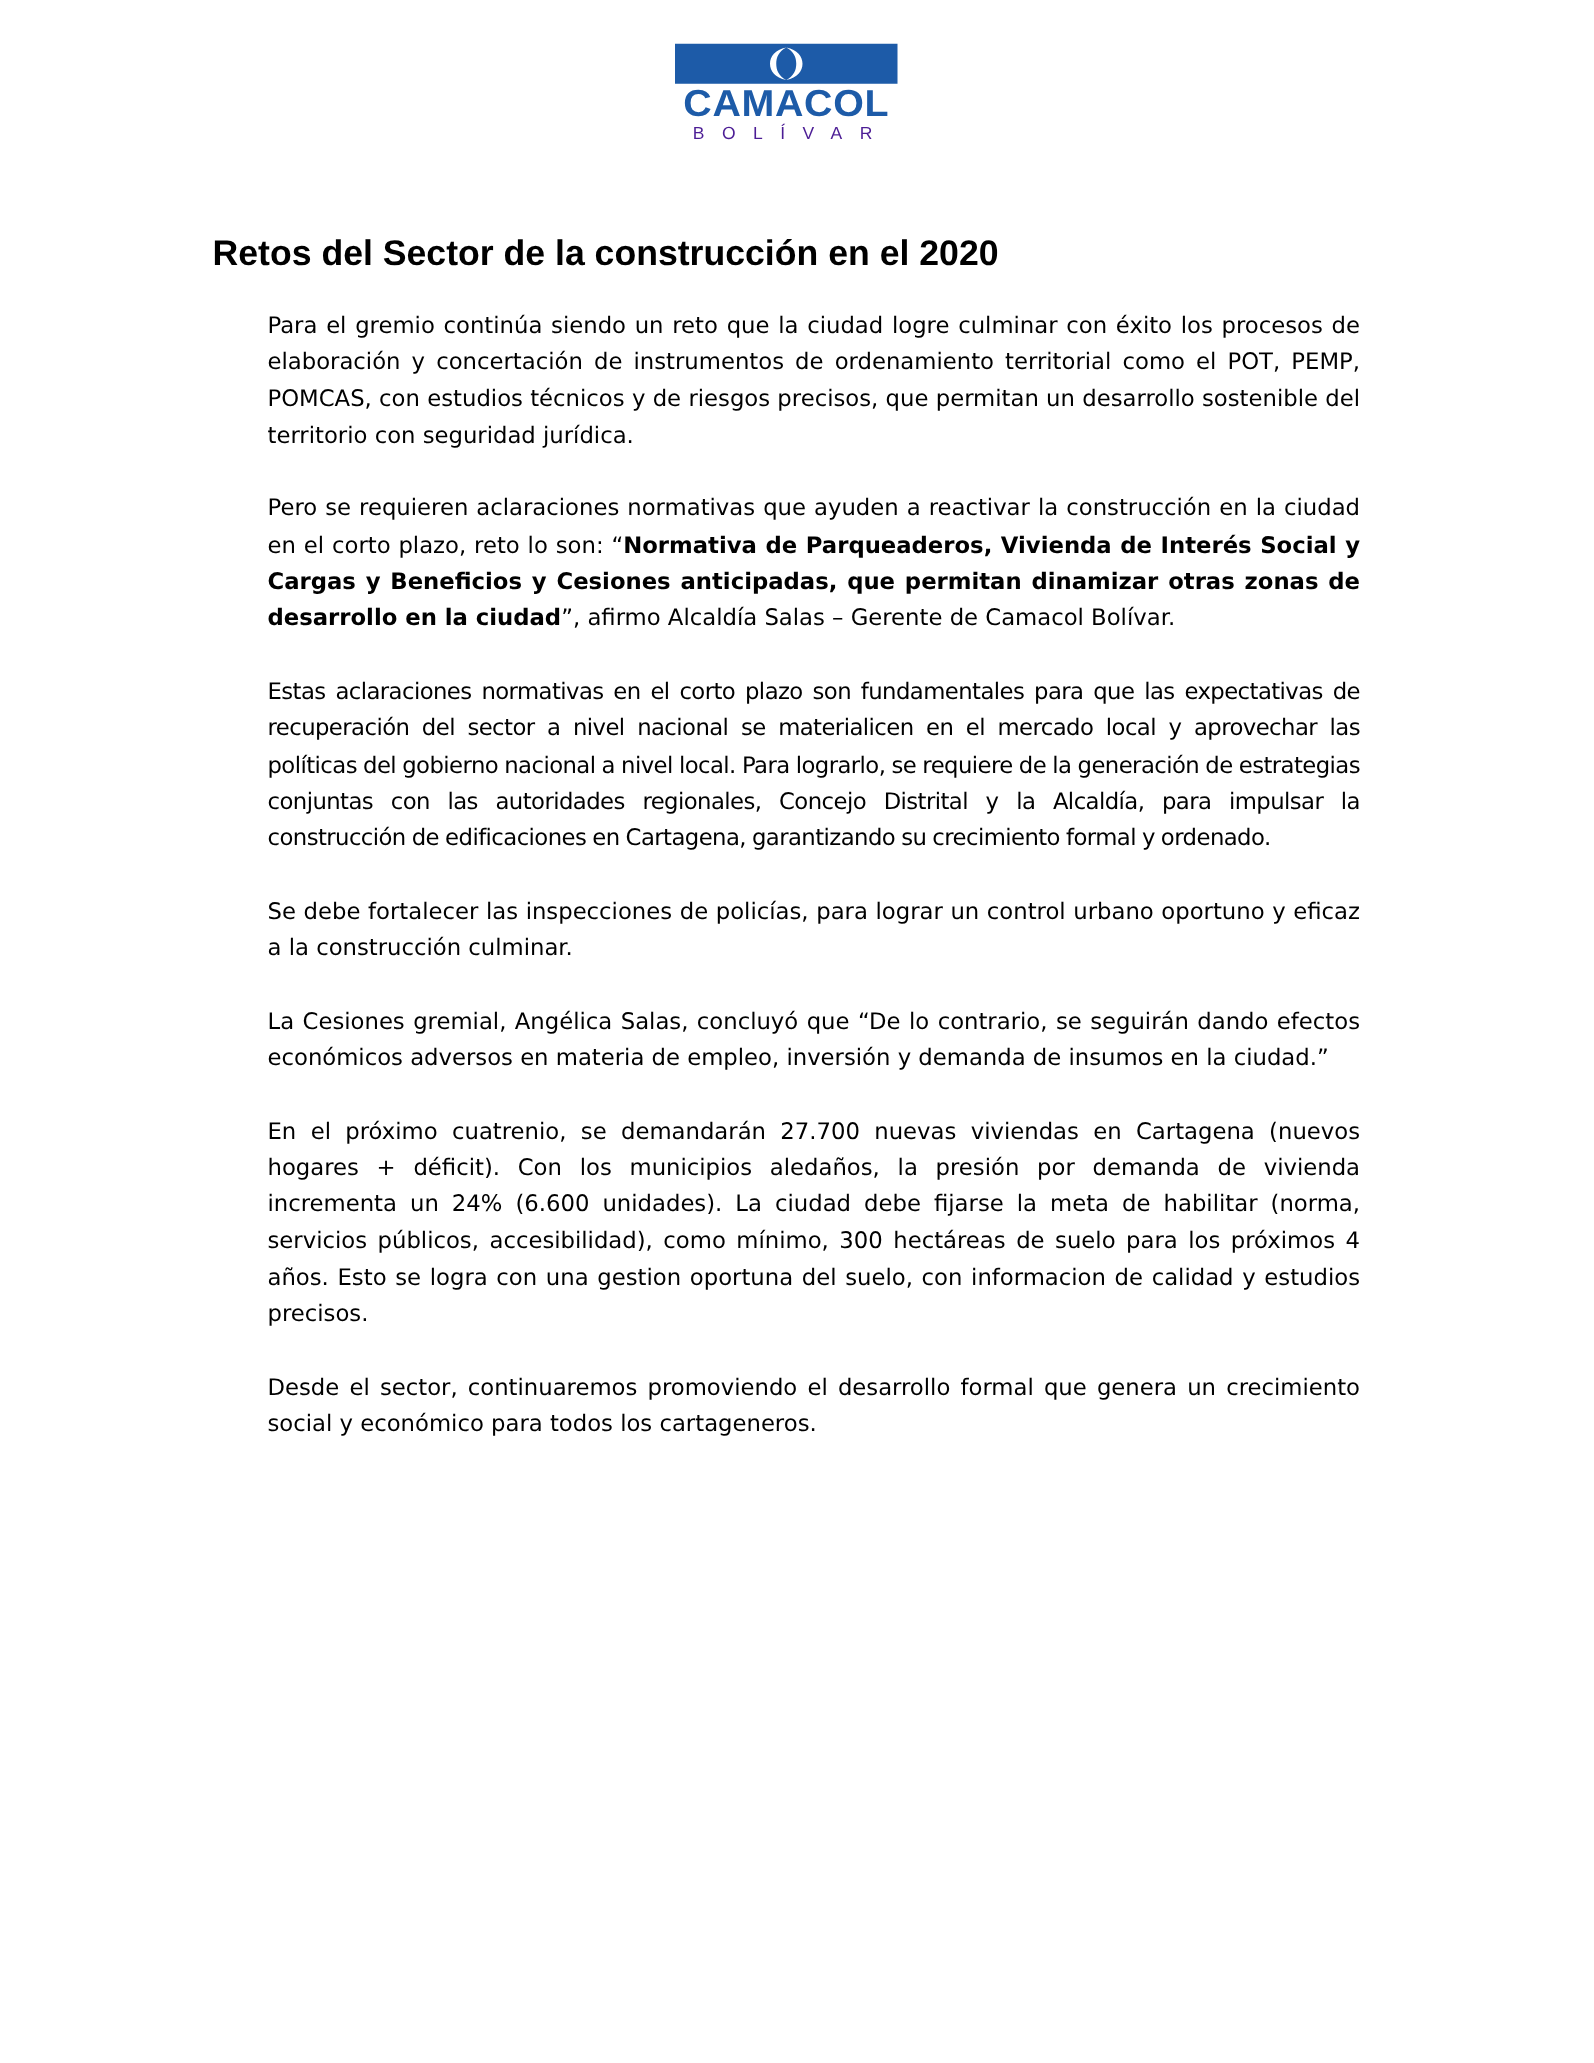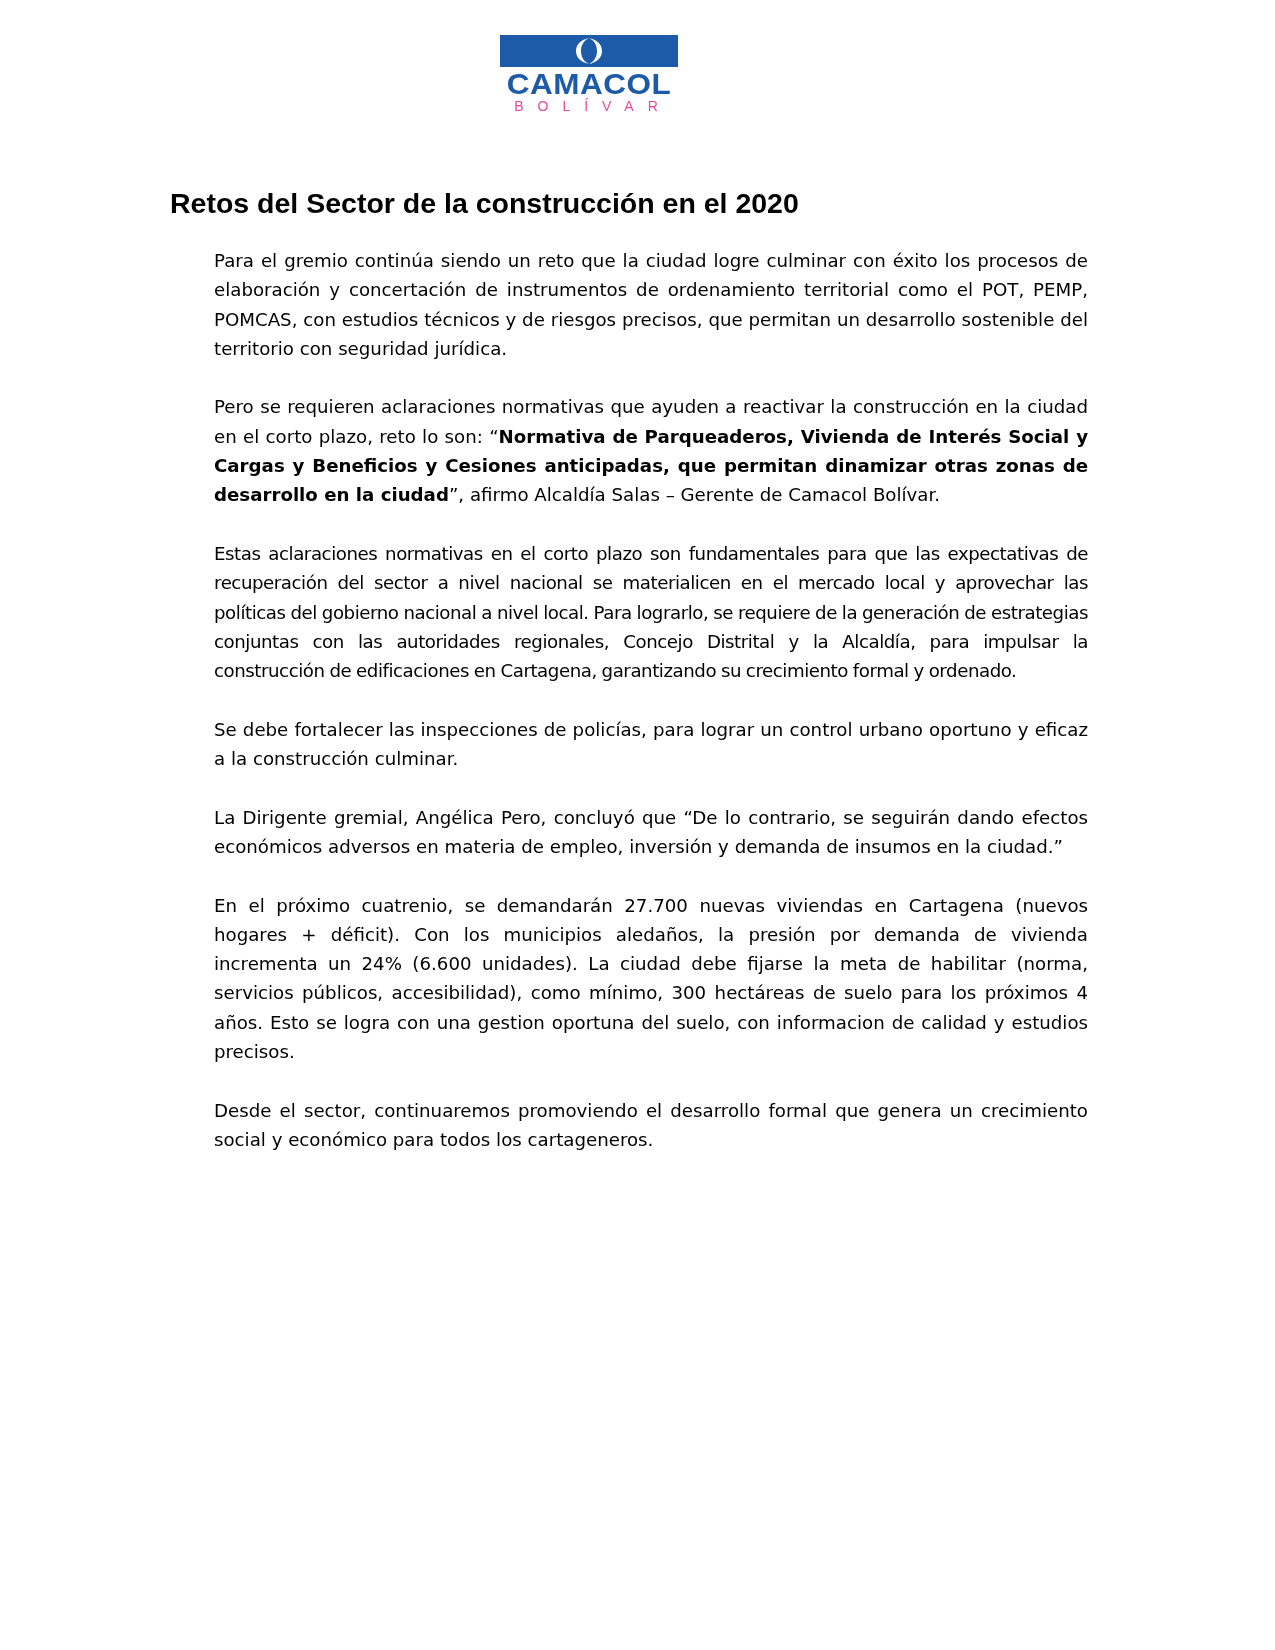--- a/index.html
+++ b/index.html
@@ -1,24 +1,24 @@
 <!DOCTYPE html>
 <html><head>
   <meta charset="utf-8">
   <style>
     html, body { margin: 0; padding: 0; background: #ffffff; }
     body { width: 1275px; height: 1650px; position: relative; overflow: hidden; }
-    .logo { position: absolute; left: 500px; top: 35px; width: 178px; height: 75px; }
+    .logo { position: absolute; left: 540px; top: 35px; width: 178px; height: 75px; }
     .logo-bar { position: absolute; left: 0; top: 0; width: 178px; height: 32px; background: #1d5ba8; }
     .logo-bar svg { position: absolute; left: 72px; top: 1px; }
     .logo-name { position: absolute; left: 0; top: 34px; width: 178px; text-align: center;
       font-family: "Liberation Sans", sans-serif; font-weight: bold; font-size: 30px;
       color: #1d5ba8; letter-spacing: 0.5px; line-height: 30px; transform: scaleX(1.05); }
     .logo-sub { position: absolute; left: 0; top: 64px; width: 178px; text-align: center;
-      font-family: "Liberation Sans", sans-serif; font-size: 14px; color: #ec4899;
+      font-family: "Liberation Sans", sans-serif; font-size: 14px; color: #4c1d95;
       letter-spacing: 14px; line-height: 14px; padding-left: 8px; box-sizing: border-box; }
     .title { position: absolute; left: 170px; top: 185px; margin: 0;
       font-family: "Liberation Sans", sans-serif; font-weight: bold; font-size: 28.5px;
       color: #000; line-height: 36px; text-align: right; }
     .content { position: absolute; left: 170px; top: 246px; width: 874px;
       font-family: "DejaVu Sans", sans-serif; font-size: 18.2px; line-height: 29.3px;
       color: #000; margin-left: 44px; }
     .content p { margin: 0 0 29.3px 0; text-align: justify; }
     .content p.tight { letter-spacing: -0.45px; word-spacing: -0.5px; }
     .content b { font-weight: bold; }
@@ -38,16 +38,16 @@
   <div class="logo-sub">BOLÍVAR</div>
 </div>
 
 <h1 class="title">Retos del Sector de la construcción en el 2020</h1>
 
 <div class="content">
   <p>Para el gremio continúa siendo un reto que la ciudad logre culminar con éxito los procesos de elaboración y concertación de instrumentos de ordenamiento territorial como el POT, PEMP, POMCAS, con estudios técnicos y de riesgos precisos, que permitan un desarrollo sostenible del territorio con seguridad jurídica.</p>
   <p><span>Pero se requieren aclaraciones normativas que ayuden a reactivar la construcción en la ciudad en el corto plazo, reto lo son: “</span><b>Normativa de Parqueaderos, Vivienda de Interés Social y Cargas y Beneficios y Cesiones anticipadas, que permitan dinamizar otras zonas de desarrollo en la ciudad</b><span>”, afirmo Alcaldía Salas – Gerente de Camacol Bolívar.</span></p>
   <p class="tight">Estas aclaraciones normativas en el corto plazo son fundamentales para que las expectativas de recuperación del sector a nivel nacional se materialicen en el mercado local y aprovechar las políticas del gobierno nacional a nivel local. Para lograrlo, se requiere de la generación de estrategias conjuntas con las autoridades regionales, Concejo Distrital y la Alcaldía, para impulsar la construcción de edificaciones en Cartagena, garantizando su crecimiento formal y ordenado.</p>
   <p>Se debe fortalecer las inspecciones de policías, para lograr un control urbano oportuno y eficaz a la construcción culminar.</p>
-  <p>La Dirigente gremial, Angélica Pero, concluyó que “De lo contrario, se seguirán dando efectos económicos adversos en materia de empleo, inversión y demanda de insumos en la ciudad.”</p>
+  <p>La Cesiones gremial, Angélica Salas, concluyó que “De lo contrario, se seguirán dando efectos económicos adversos en materia de empleo, inversión y demanda de insumos en la ciudad.”</p>
   <p>En el próximo cuatrenio, se demandarán 27.700 nuevas viviendas en Cartagena (nuevos hogares + déficit). Con los municipios aledaños, la presión por  demanda de vivienda incrementa un 24% (6.600  unidades). La ciudad debe fijarse la meta de habilitar (norma, servicios públicos, accesibilidad), como mínimo, 300 hectáreas de suelo para los próximos 4 años. Esto se logra con una gestion oportuna del suelo, con informacion de calidad y estudios precisos.</p>
   <p>Desde el sector, continuaremos promoviendo el desarrollo formal que genera un crecimiento social y económico para todos los cartageneros.</p>
 </div>
 
 </body></html>

